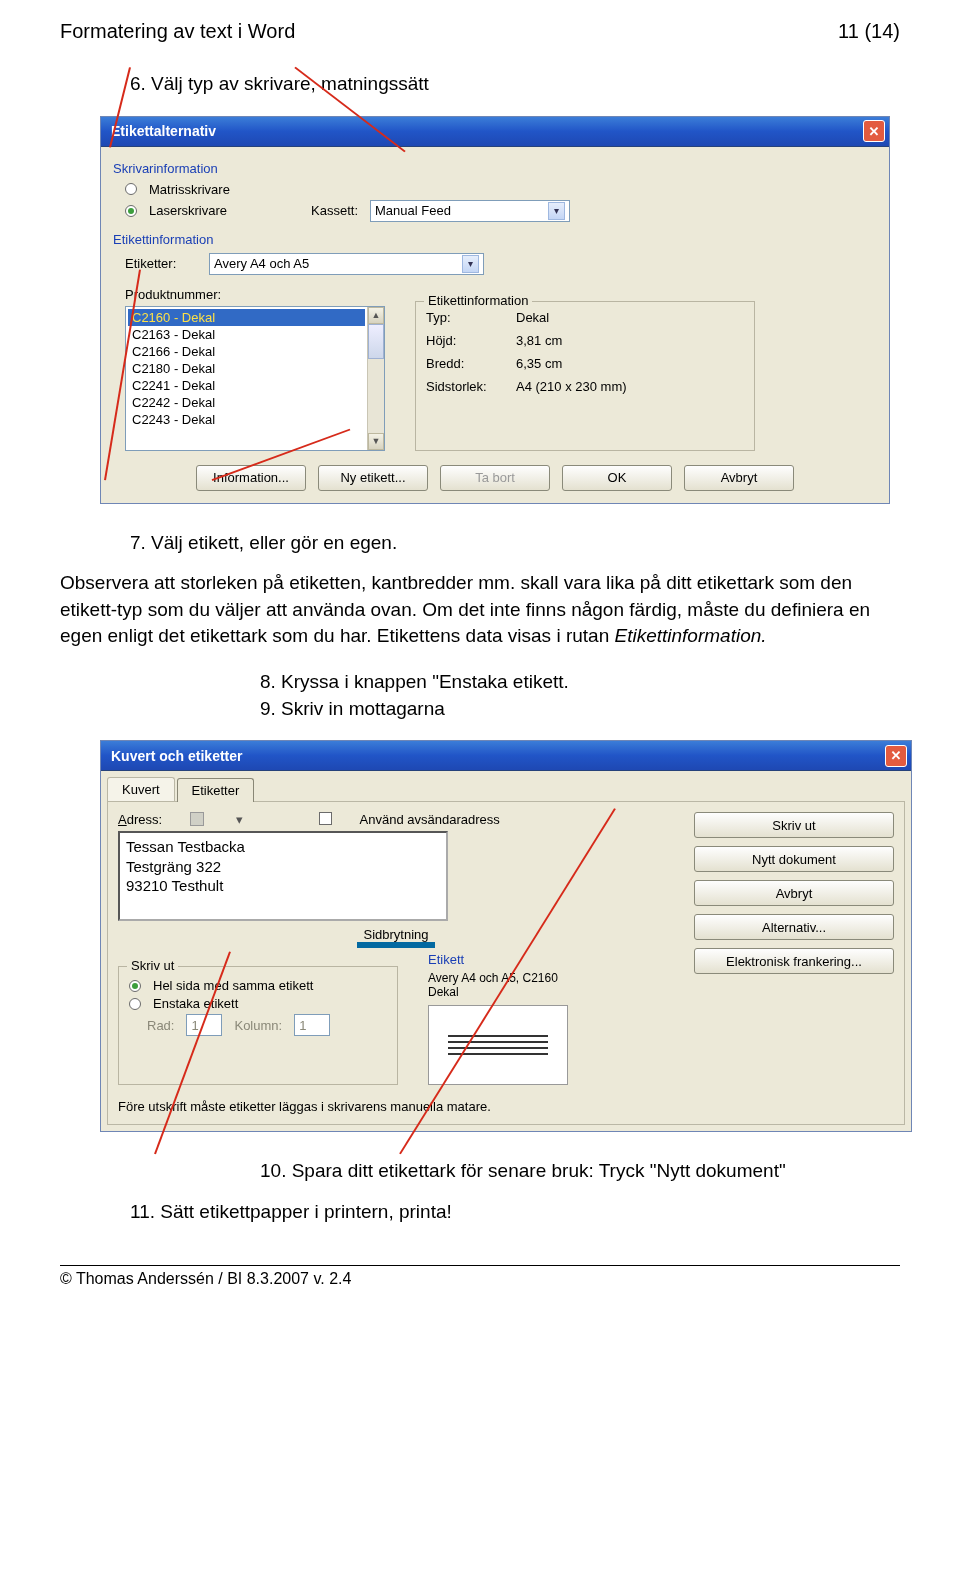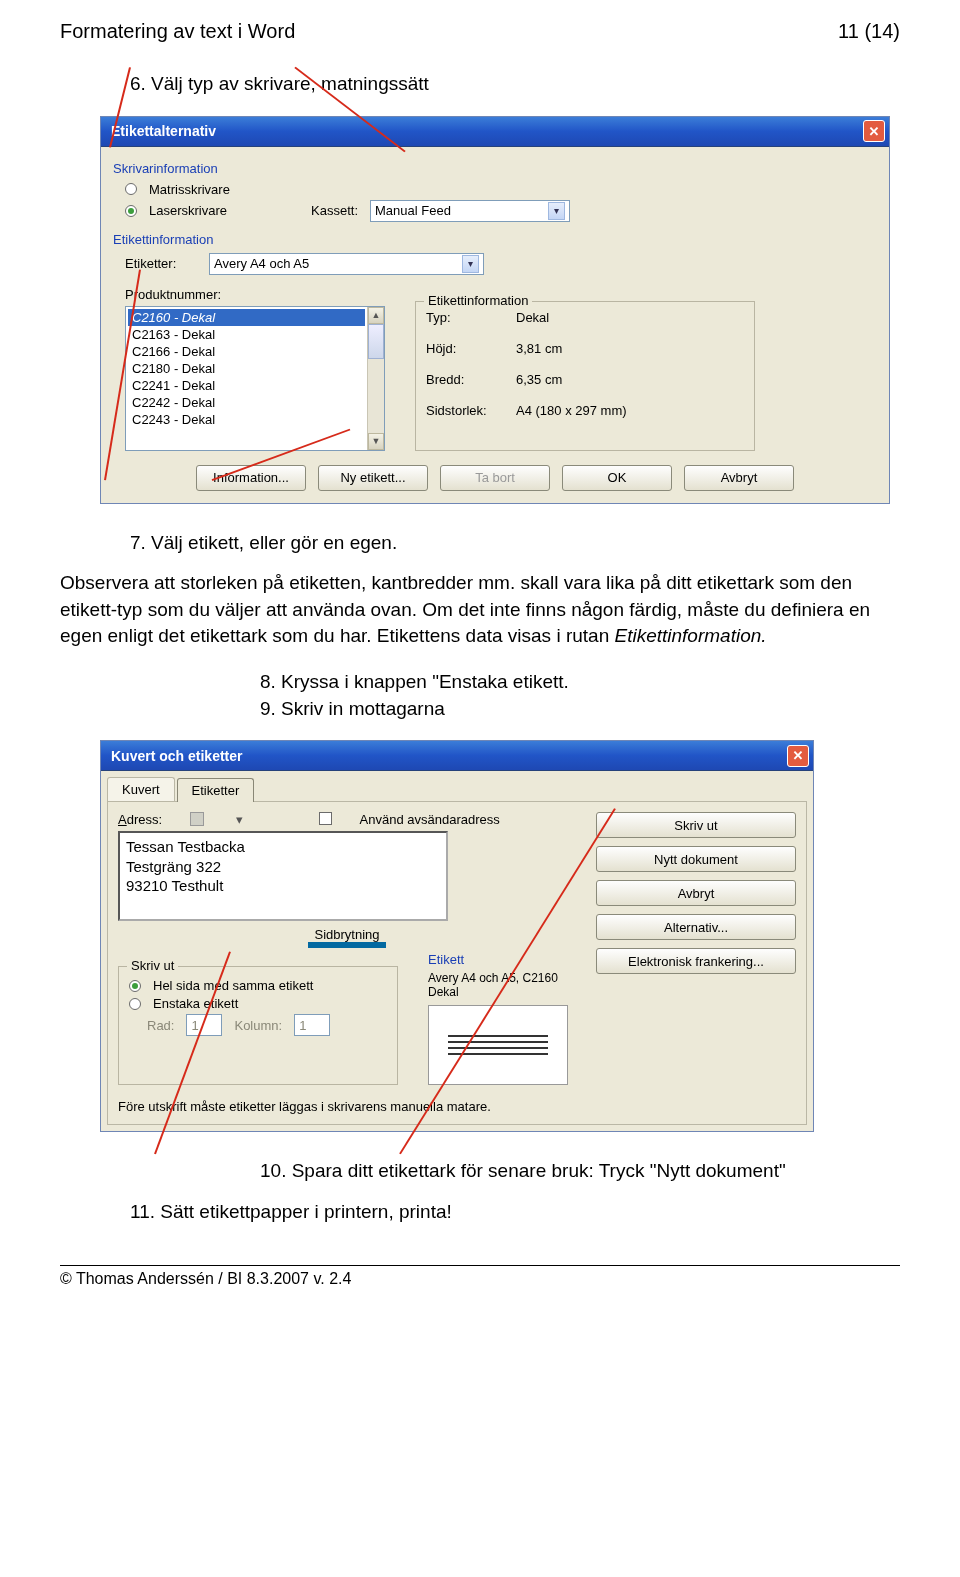--- a/index.html
+++ b/index.html
@@ -27,21 +27,21 @@
   .dialog {
     margin: 18px auto 26px 40px;
     border: 1px solid #6f86b5;
     background: #ece9d8;
     font-family: Tahoma, Arial, sans-serif;
     font-size: 13px;
     color: #000;
     position: relative;
   }
   .dialog.w1 { width: 790px; }
-  .dialog.w2 { width: 714px; }
+  .dialog.w2 { width: 812px; }
   .titlebar {
     background: linear-gradient(to bottom, #3b7dd8, #2155c7 50%, #1e48b3);
     color: #fff;
     height: 30px;
     display: flex;
     align-items: center;
     padding: 0 4px 0 10px;
     font-weight: bold;
     font-size: 14px;
     border-bottom: 1px solid #26427a;
@@ -89,21 +89,21 @@
     font-size:10px; color:#335;
     margin-left:4px;
   }
   .listbox {
     border: 1px solid #7f9db9; background:#fff;
     width: 260px; height: 145px;
     display:flex;
   }
   .listbox-items { flex:1; padding:2px; font-size:13px; }
   .listbox-items .li { padding: 1px 4px; }
-  .listbox-items .li.sel { background:#316ac5; color:#ffffff;font-style:italic; }
+  .listbox-items .li.sel { background:#316ac5; color:#fde047; }
   .scrollbar {
     width: 17px; background:#e8e5d6; border-left:1px solid #c9c5b4;
     display:flex; flex-direction:column;
   }
   .sb-btn {
     height:17px; background:linear-gradient(#f4f2e6,#d7d3c0);
     border:1px solid #bdb89f; font-size:9px; color:#555;
     display:flex; align-items:center; justify-content:center;
   }
   .sb-track { flex:1; position:relative; }
@@ -115,21 +115,21 @@
   .fieldset {
     border: 1px solid #b9b5a2;
     padding: 8px 10px;
     position: relative;
     margin-top:14px;
   }
   .fieldset .legend {
     position:absolute; top:-9px; left:8px;
     background:#ece9d8; padding:0 4px; font-size:13px;
   }
-  .info-grid { display:grid; grid-template-columns: 90px auto; row-gap:16px; font-size:13px; }
+  .info-grid { display:grid; grid-template-columns: 90px auto; row-gap:8px; font-size:13px; }
   .btn-row { display:flex; gap:12px; justify-content:center; margin-top:14px; }
   .btn {
     min-width: 110px; height: 26px;
     border: 1px solid #8a8a7a; background: linear-gradient(#fefefe,#e4e1d0);
     border-radius: 3px;
     display:inline-flex; align-items:center; justify-content:center;
     font-size: 13px; padding: 0 12px;
   }
   .btn.disabled { color:#999; }
   .side-btn-col { display:flex; flex-direction:column; gap:8px; width:200px; }
@@ -253,21 +253,21 @@
         <div class="fieldset" style="flex:1; max-width:340px; height:150px;">
           <div class="legend">Etikettinformation</div>
           <div class="info-grid">
             <span>Typ:</span>
             <span>Dekal</span>
             <span>Höjd:</span>
             <span>3,81 cm</span>
             <span>Bredd:</span>
             <span>6,35 cm</span>
             <span>Sidstorlek:</span>
-            <span>A4 (180 x 297 mm)</span>
+            <span>A4 (210 x 230 mm)</span>
           </div>
         </div>
       </div>
 
       <div class="btn-row">
         <span class="btn">Information...</span>
         <span class="btn">Ny etikett...</span>
         <span class="btn disabled">Ta bort</span>
         <span class="btn">OK</span>
         <span class="btn">Avbryt</span>

